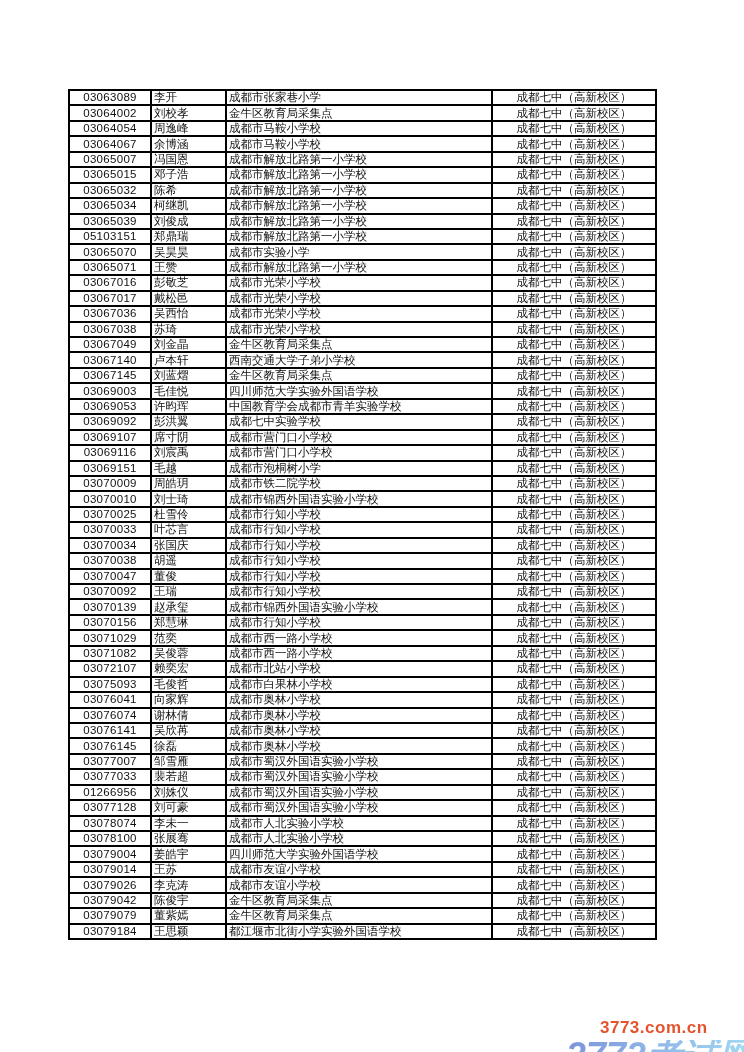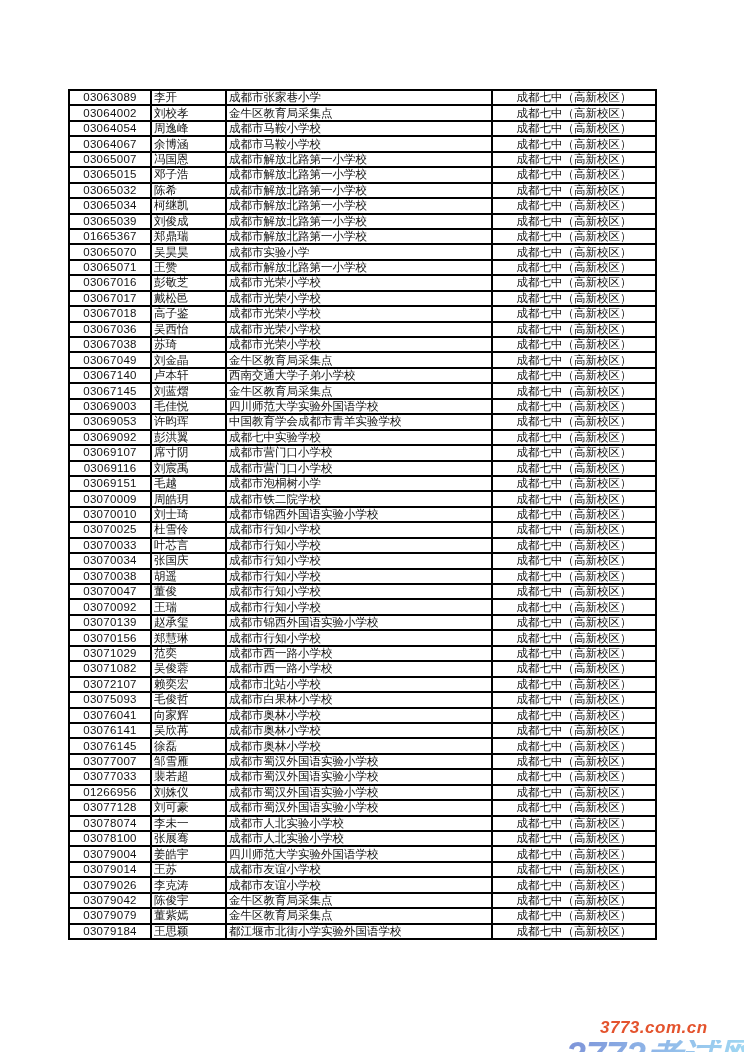--- a/index.html
+++ b/index.html
@@ -65,21 +65,20 @@
     text-shadow: none;
     white-space: nowrap;
   }
   .wm-url {
     position: absolute;
     left: 600px;
     top: 1018px;
     font-size: 17px;
     line-height: 20px;
     font-weight: bold;
-    font-style: italic;
     font-family: "Liberation Sans", "DejaVu Sans", sans-serif;
     color: #e4532d;
     letter-spacing: 0.5px;
     white-space: nowrap;
   }
 </style>
 </head>
 <body>
 
 <div class="sheet">
@@ -140,21 +139,21 @@
           <td class="c2">成都市解放北路第一小学校</td>
           <td class="c3">成都七中（高新校区）</td>
         </tr>
         <tr>
           <td class="c0">03065039</td>
           <td class="c1">刘俊成</td>
           <td class="c2">成都市解放北路第一小学校</td>
           <td class="c3">成都七中（高新校区）</td>
         </tr>
         <tr>
-          <td class="c0">01665367</td>
+          <td class="c0">05103151</td>
           <td class="c1">郑鼎瑞</td>
           <td class="c2">成都市解放北路第一小学校</td>
           <td class="c3">成都七中（高新校区）</td>
         </tr>
         <tr>
           <td class="c0">03065070</td>
           <td class="c1">吴昊昊</td>
           <td class="c2">成都市实验小学</td>
           <td class="c3">成都七中（高新校区）</td>
         </tr>
@@ -170,26 +169,20 @@
           <td class="c2">成都市光荣小学校</td>
           <td class="c3">成都七中（高新校区）</td>
         </tr>
         <tr>
           <td class="c0">03067017</td>
           <td class="c1">戴松邑</td>
           <td class="c2">成都市光荣小学校</td>
           <td class="c3">成都七中（高新校区）</td>
         </tr>
         <tr>
-          <td class="c0">03067018</td>
-          <td class="c1">高子鉴</td>
-          <td class="c2">成都市光荣小学校</td>
-          <td class="c3">成都七中（高新校区）</td>
-        </tr>
-        <tr>
           <td class="c0">03067036</td>
           <td class="c1">吴西怡</td>
           <td class="c2">成都市光荣小学校</td>
           <td class="c3">成都七中（高新校区）</td>
         </tr>
         <tr>
           <td class="c0">03067038</td>
           <td class="c1">苏琦</td>
           <td class="c2">成都市光荣小学校</td>
           <td class="c3">成都七中（高新校区）</td>
@@ -332,20 +325,26 @@
           <td class="c2">成都市白果林小学校</td>
           <td class="c3">成都七中（高新校区）</td>
         </tr>
         <tr>
           <td class="c0">03076041</td>
           <td class="c1">向家辉</td>
           <td class="c2">成都市奥林小学校</td>
           <td class="c3">成都七中（高新校区）</td>
         </tr>
         <tr>
+          <td class="c0">03076074</td>
+          <td class="c1">谢林倩</td>
+          <td class="c2">成都市奥林小学校</td>
+          <td class="c3">成都七中（高新校区）</td>
+        </tr>
+        <tr>
           <td class="c0">03076141</td>
           <td class="c1">吴欣苒</td>
           <td class="c2">成都市奥林小学校</td>
           <td class="c3">成都七中（高新校区）</td>
         </tr>
         <tr>
           <td class="c0">03076145</td>
           <td class="c1">徐磊</td>
           <td class="c2">成都市奥林小学校</td>
           <td class="c3">成都七中（高新校区）</td>

